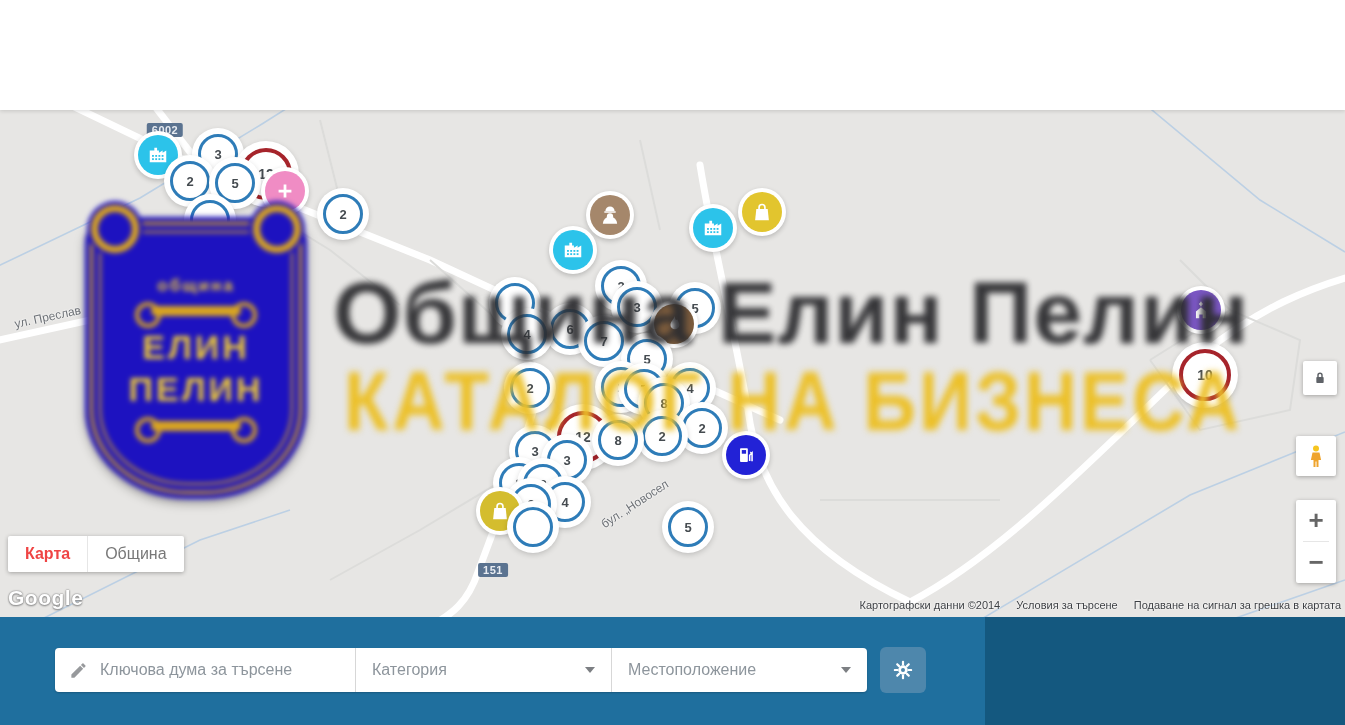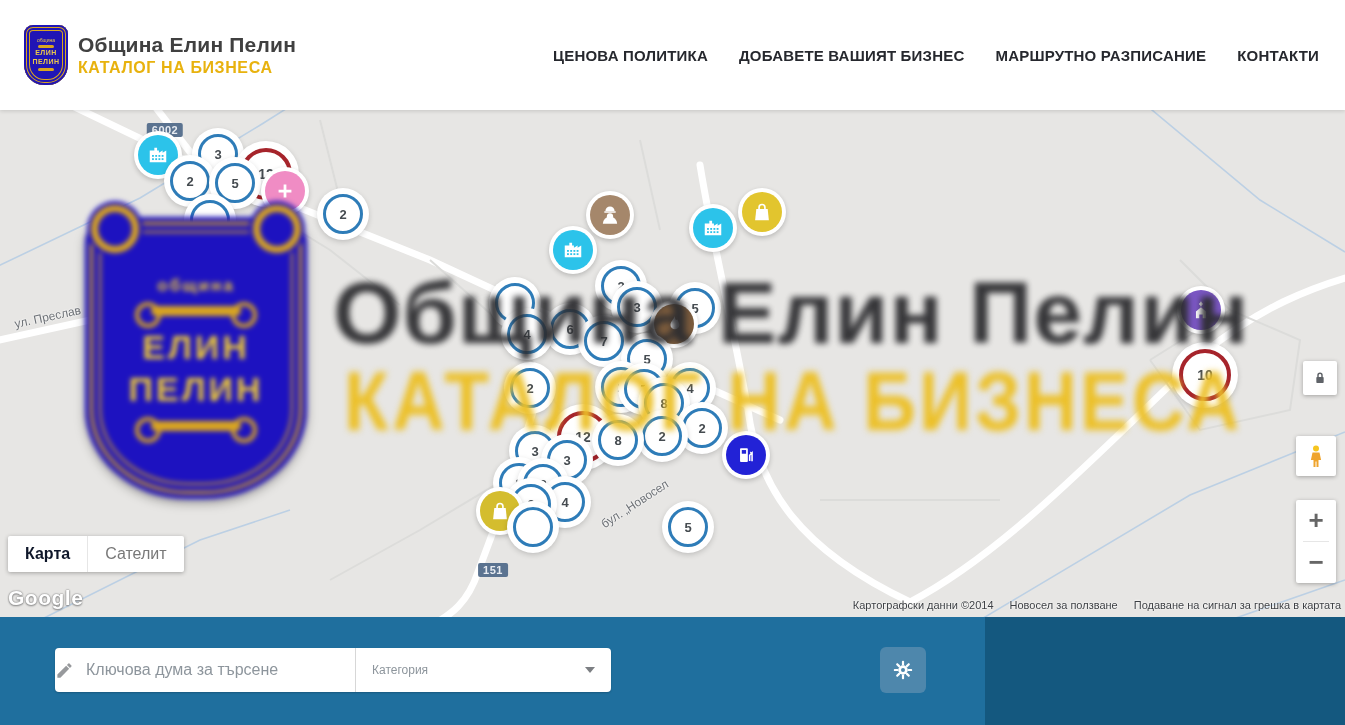--- a/index.html
+++ b/index.html
@@ -68,21 +68,21 @@
   .wm-line1{left:333px;top:152px;font-size:88px;font-weight:bold;color:#2d2d30;letter-spacing:1px;
             white-space:nowrap;filter:blur(3px);opacity:.95;}
   .wm-line2{left:344px;top:243px;font-size:72px;font-weight:bold;color:#ecc028;letter-spacing:3px;
             white-space:nowrap;filter:blur(3px);transform:scale(1.02,1.16);transform-origin:left top;}
 
   
   .ctl{position:absolute;z-index:700;}
   .maptype{left:8px;top:426px;display:flex;background:#fff;border-radius:2px;
            box-shadow:0 1px 4px rgba(0,0,0,.3);}
   .maptype div{padding:9px 17px;font-size:16px;cursor:pointer;}
-  .maptype .active{font-weight:bold;color:#0f172a;}
+  .maptype .active{font-weight:bold;color:#ef4444;}
   .maptype .inactive{color:#787878;border-left:1px solid #e6e6e6;}
   .glogo{left:8px;top:476px;font-size:21px;font-weight:bold;color:#fff;letter-spacing:.5px;cursor:pointer;
          text-shadow:0 0 1px #8a8a8a,0 0 2px #8a8a8a,0 1px 2px #8a8a8a;}
   .attrib{right:4px;top:489px;display:flex;gap:16px;font-size:11px;color:#3c3f43;
           text-shadow:0 0 2px #fff,0 0 2px #fff;}
   .attrib span{cursor:default;}
   .attrib .lnk{cursor:pointer;}
   .lockbox{left:1303px;top:251px;width:34px;height:34px;background:#fff;border-radius:2px;
            box-shadow:0 1px 4px rgba(0,0,0,.3);display:flex;align-items:center;justify-content:center;cursor:pointer;}
   .pegman{left:1296px;top:326px;width:40px;height:40px;background:#fff;border-radius:2px;
@@ -91,59 +91,40 @@
            box-shadow:0 1px 4px rgba(0,0,0,.3);display:flex;flex-direction:column;align-items:stretch;}
   .zoomctl .zb{height:41px;display:flex;align-items:center;justify-content:center;font-size:26px;
                color:#666;cursor:pointer;font-weight:bold;}
   .zoomctl .zdiv{height:1px;background:#e6e6e6;margin:0 7px;}
 
   
   .bottombar{position:absolute;left:0;top:617px;width:1345px;height:108px;background:#1f6f9e;z-index:750;}
   .bottombar .panel{position:absolute;right:0;top:0;width:360px;height:108px;background:#14587f;}
   .fields{position:absolute;left:55px;top:31px;height:44px;display:flex;background:#fff;
           border-radius:4px;box-shadow:0 1px 2px rgba(0,0,0,.2);}
-  .kw{display:flex;align-items:center;width:300px;box-sizing:border-box;}
+  .kw{display:flex;align-items:center;width:300px;padding-left:14px;box-sizing:border-box;}
   .kw input{border:0;outline:0;font-size:16px;color:#555;width:230px;margin-left:10px;
             font-family:"Liberation Sans",sans-serif;}
   .kw input::placeholder{color:#8d959c;}
   .sel{width:256px;border-left:1px solid #d7d7d7;display:flex;align-items:center;
        padding:0 16px;box-sizing:border-box;cursor:pointer;}
-  .sel span.txt{font-size:12px;color:#8d959c;flex:1;}
+  .sel span.txt{font-size:16px;color:#8d959c;flex:1;}
   .caret{width:0;height:0;border-left:5px solid transparent;border-right:5px solid transparent;
          border-top:6px solid #7c7f83;}
   .gearbtn{position:absolute;left:880px;top:30px;width:46px;height:46px;background:#4e87ac;
            border-radius:6px;display:flex;align-items:center;justify-content:center;cursor:pointer;border:0;}
   .searchbtn{position:absolute;left:1017px;top:32px;width:303px;height:45px;background:#eec526;
              border:0;border-radius:4px;color:#fff;font-size:17px;font-weight:bold;letter-spacing:1px;
              display:flex;align-items:center;justify-content:center;gap:10px;cursor:pointer;
              font-family:"Liberation Sans",sans-serif;box-shadow:0 1px 2px rgba(0,0,0,.25);}
 </style>
 </head>
 <body>
 
 <div class="header">
-  <div class="brand">
-    <div class="emblem">
-      <small>община</small>
-      <div class="orn"></div>
-      <b>ЕЛИН</b>
-      <b>ПЕЛИН</b>
-      <div class="orn"></div>
-    </div>
-    <div class="brand-text">
-      <div class="site-title">Община Елин Пелин</div>
-      <div class="site-subtitle">КАТАЛОГ НА БИЗНЕСА</div>
-    </div>
-  </div>
-  <nav class="nav">
-      <a>ЦЕНОВА ПОЛИТИКА</a>
-      <a>ДОБАВЕТЕ ВАШИЯТ БИЗНЕС</a>
-      <a>МАРШРУТНО РАЗПИСАНИЕ</a>
-      <a>КОНТАКТИ</a>
-    </nav>
 </div>
 
 <div class="map">
   <svg class="roads" width="1345" height="507" viewBox="0 0 1345 507">
     <g stroke="#bcd0e4" stroke-width="1.6" fill="none">
       <path d="M-10,160 L140,88 L262,14 L300,-10"></path>
       <path d="M1140,-10 L1260,90 L1345,142"></path>
       <path d="M980,510 L1190,385 L1345,322"></path>
       <path d="M40,510 L200,430 L290,400"></path>
       <path d="M1230,510 L1345,470"></path>
@@ -173,26 +154,26 @@
     <div class="eorn"></div>
     <div class="ename">ЕЛИН</div>
     <div class="ename">ПЕЛИН</div>
     <div class="eorn"></div>
   </div>
   <div class="wm wm-line1">Община Елин Пелин</div>
   <div class="wm wm-line2">КАТАЛОГ НА БИЗНЕСА</div>
 
   <div class="ctl maptype">
     <div class="active">Карта</div>
-    <div class="inactive">Сателит</div>
+    <div class="inactive">Община</div>
   </div>
   <div class="ctl glogo">Google</div>
   <div class="ctl attrib">
       <span class="">Картографски данни ©2014</span>
-      <span class="lnk">Новосел за ползване</span>
+      <span class="lnk">Условия за търсене</span>
       <span class="lnk">Подаване на сигнал за грешка в картата</span>
     </div>
   <div class="ctl lockbox">
     <svg width="16" height="16" viewBox="0 0 24 24">
       <path d="M9 11V8a3 3 0 016 0v3" stroke="#5f6368" stroke-width="2.2" fill="none"></path>
       <rect x="6.5" y="10.5" width="11" height="9" rx="1.2" fill="#5f6368"></rect>
     </svg>
   </div>
   <div class="ctl pegman">
     <svg width="24" height="24" viewBox="0 0 24 24">
@@ -369,20 +350,24 @@
     <div class="kw">
       <svg width="19" height="19" viewBox="0 0 24 24">
         <path fill="#97999c" d="M3 17.2V21h3.8L17.9 9.9l-3.8-3.8zM20.7 7.1a1 1 0 000-1.4l-2.4-2.4a1 1 0 00-1.4 0l-1.8 1.8 3.8 3.8z"></path>
       </svg>
       <input type="text" placeholder="Ключова дума за търсене" style="">
     </div>
     <div class="sel">
       <span class="txt">Категория</span>
       <span class="caret"></span>
     </div>
+    <div class="sel">
+      <span class="txt">Местоположение</span>
+      <span class="caret"></span>
+    </div>
   </div>
   <button class="gearbtn">
     <svg width="22" height="22" viewBox="0 0 24 24">
       <g fill="#fff">
         <rect x="10.8" y="2" width="2.4" height="5" rx="1"></rect>
         <rect x="10.8" y="17" width="2.4" height="5" rx="1"></rect>
         <rect x="10.8" y="2" width="2.4" height="5" rx="1" transform="rotate(45 12 12)"></rect>
         <rect x="10.8" y="17" width="2.4" height="5" rx="1" transform="rotate(45 12 12)"></rect>
         <rect x="10.8" y="2" width="2.4" height="5" rx="1" transform="rotate(90 12 12)"></rect>
         <rect x="10.8" y="17" width="2.4" height="5" rx="1" transform="rotate(90 12 12)"></rect>

